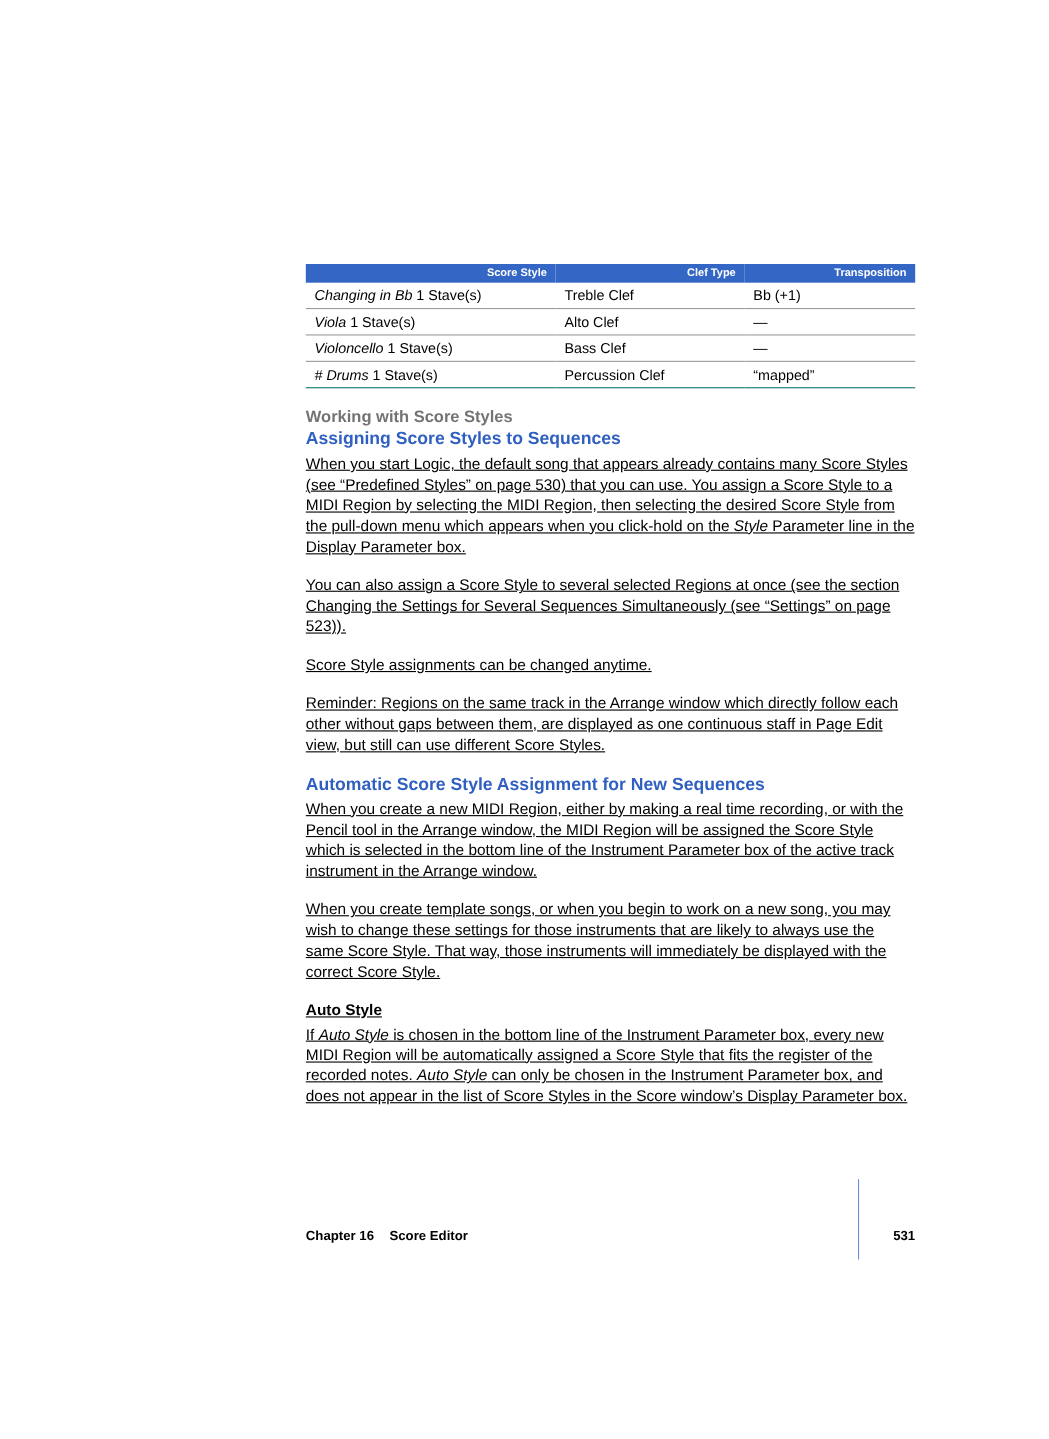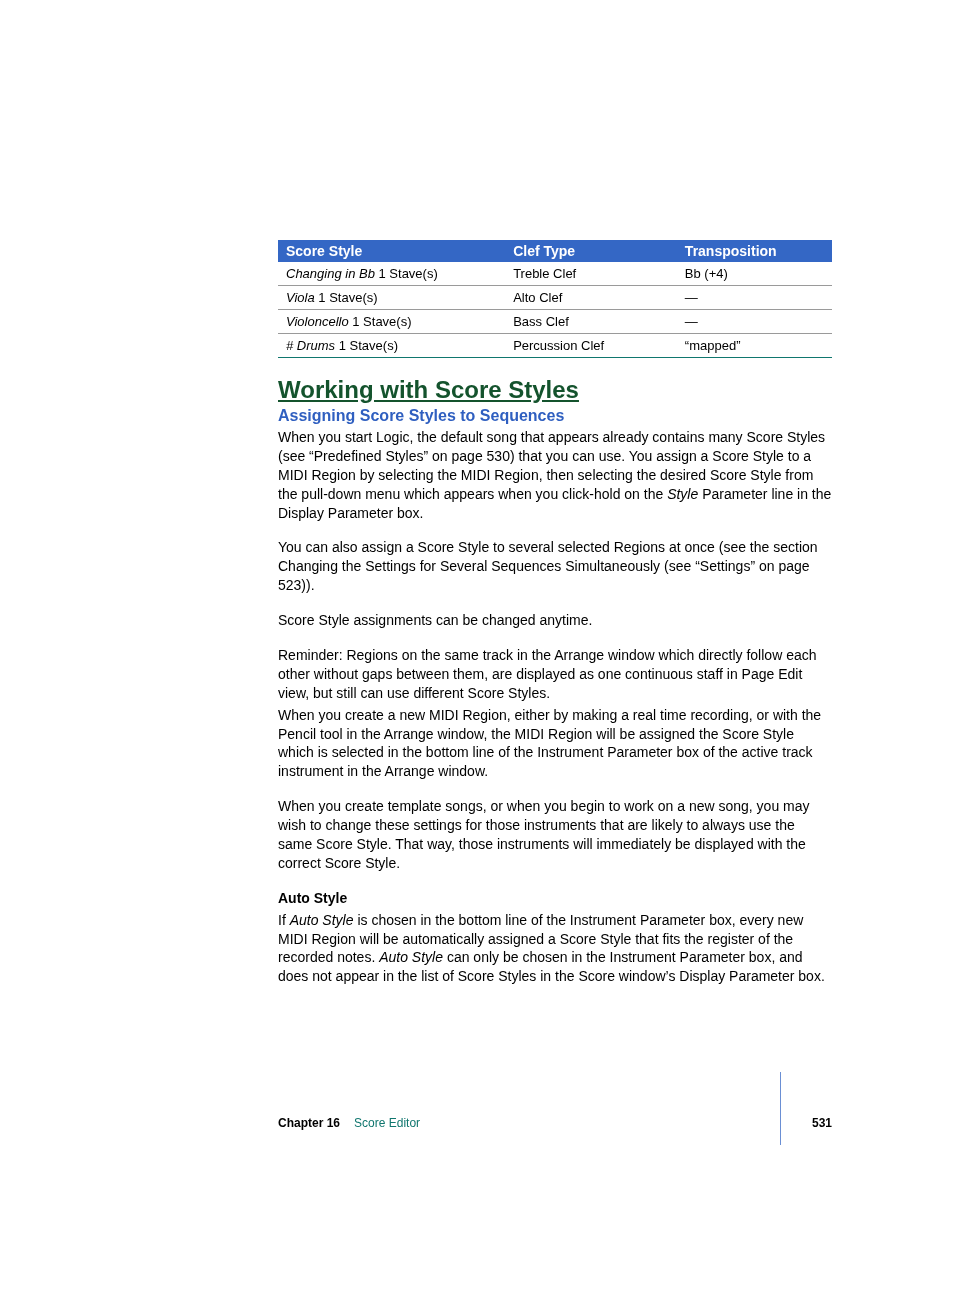--- a/index.html
+++ b/index.html
@@ -20,66 +20,66 @@
   table {
     width: 100%;
     border-collapse: collapse;
     font-size: 13px;
   }
   thead tr {
     background: #3467c5;
     color: #fff;
   }
   thead th {
-    text-align: left;
+    text-align: right;
     font-weight: 600;
     padding: 3px 8px 3px 8px;
-    font-size: 14px;
+    font-size: 10px;
   }
   tbody td {
     padding: 4px 8px;
     border-bottom: 1px solid #9a9a9a;
     font-size: 13px;
     vertical-align: middle;
   }
   tbody tr:last-child td { border-bottom: 1px solid #0f766e; }
   .italic { font-style: italic; }
   .h2 {
-    color: #14532d;
-    font-size: 24px;
+    color: #737373;
+    font-size: 15px;
     font-weight: 600;
     margin-top: 18px;
-    text-decoration: underline;
   }
   .h3 {
     color: #2f5fc0;
     font-size: 16px;
     font-weight: 600;
     margin-top: 3px;
   }
   .h3-gap { margin-top: 18px; }
   .body {
     font-size: 14px;
     line-height: 1.35;
     margin-top: 3px;
     color: #000;
+    text-decoration: underline;
   }
   .body-gap { margin-top: 16px; }
   .bold { font-weight: 600; }
   .footer {
     position: absolute;
     left: 278px;
     top: 1116px;
     width: 554px;
     font-size: 12px;
     display: flex;
     align-items: center;
   }
   .footer .chapter { font-weight: 600; }
-  .footer .title { color: #0f766e; margin-left: 14px; }
+  .footer .title { color: #000000; margin-left: 14px; font-weight: bold; }
   .footer .pnum { margin-left: auto; font-weight: 700; }
   .foot-rule {
     position: absolute;
     left: 780px;
     top: 1072px;
     width: 1px;
     height: 73px;
     background: #6a8fd4;
   }
   th:nth-child(1), td:nth-child(1) { width: 41%; }
@@ -96,21 +96,21 @@
       <tr>
         <th>Score Style</th>
         <th>Clef Type</th>
         <th>Transposition</th>
       </tr>
     </thead>
     <tbody>
       <tr>
         <td><span class="italic">Changing in Bb </span><span>1 Stave(s)</span></td>
         <td>Treble Clef</td>
-        <td>Bb (+4)</td>
+        <td>Bb (+1)</td>
       </tr>
       <tr>
         <td><span class="italic">Viola </span><span>1 Stave(s)</span></td>
         <td>Alto Clef</td>
         <td>—</td>
       </tr>
       <tr>
         <td><span class="italic">Violoncello </span><span>1 Stave(s)</span></td>
         <td>Bass Clef</td>
         <td>—</td>
@@ -124,20 +124,21 @@
   </table>
 
   <div class="h2">Working with Score Styles</div>
 
   <div class="h3">Assigning Score Styles to Sequences</div>
   <p class="body"><span>When you start Logic, the default song that appears already contains many Score Styles (see “Predefined Styles” on page 530) that you can use. You assign a Score Style to a MIDI Region by selecting the MIDI Region, then selecting the desired Score Style from the pull-down menu which appears when you click-hold on the </span><span class="italic">Style</span><span> Parameter line in the Display Parameter box.</span></p>
   <p class="body body-gap">You can also assign a Score Style to several selected Regions at once (see the section Changing the Settings for Several Sequences Simultaneously (see “Settings” on page 523)).</p>
   <p class="body body-gap">Score Style assignments can be changed anytime.</p>
   <p class="body body-gap">Reminder:  Regions on the same track in the Arrange window which directly follow each other without gaps between them, are displayed as one continuous staff in Page Edit view, but still can use different Score Styles.</p>
 
+  <div class="h3 h3-gap">Automatic Score Style Assignment for New Sequences</div>
   <p class="body">When you create a new MIDI Region, either by making a real time recording, or with the Pencil tool in the Arrange window, the MIDI Region will be assigned the Score Style which is selected in the bottom line of the Instrument Parameter box of the active track instrument in the Arrange window.</p>
   <p class="body body-gap">When you create template songs, or when you begin to work on a new song, you may wish to change these settings for those instruments that are likely to always use the same Score Style. That way, those instruments will immediately be displayed with the correct Score Style.</p>
 
   <p class="body body-gap bold">Auto Style</p>
   <p class="body"><span>If </span><span class="italic">Auto Style</span><span> is chosen in the bottom line of the Instrument Parameter box, every new MIDI Region will be automatically assigned a Score Style that fits the register of the recorded notes. </span><span class="italic">Auto Style</span><span> can only be chosen in the Instrument Parameter box, and does not appear in the list of Score Styles in the Score window’s Display Parameter box.</span></p>
 
 </div>
 
 <div class="footer">
   <span class="chapter">Chapter 16</span>

